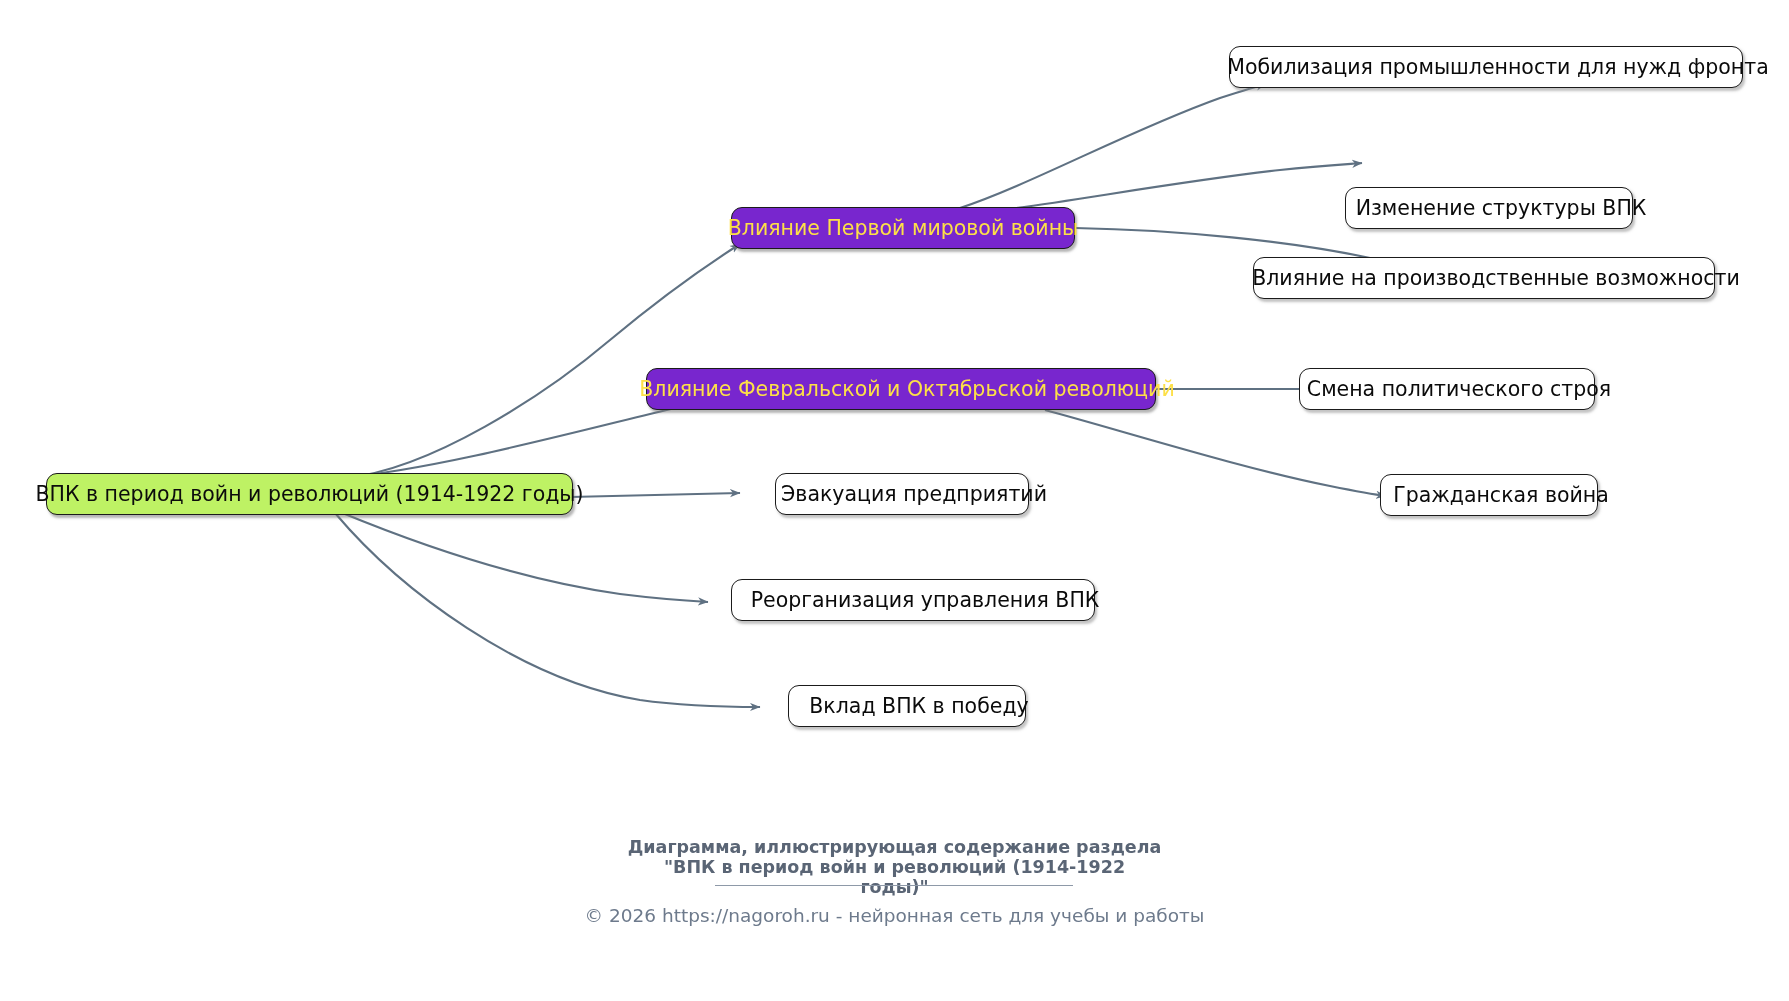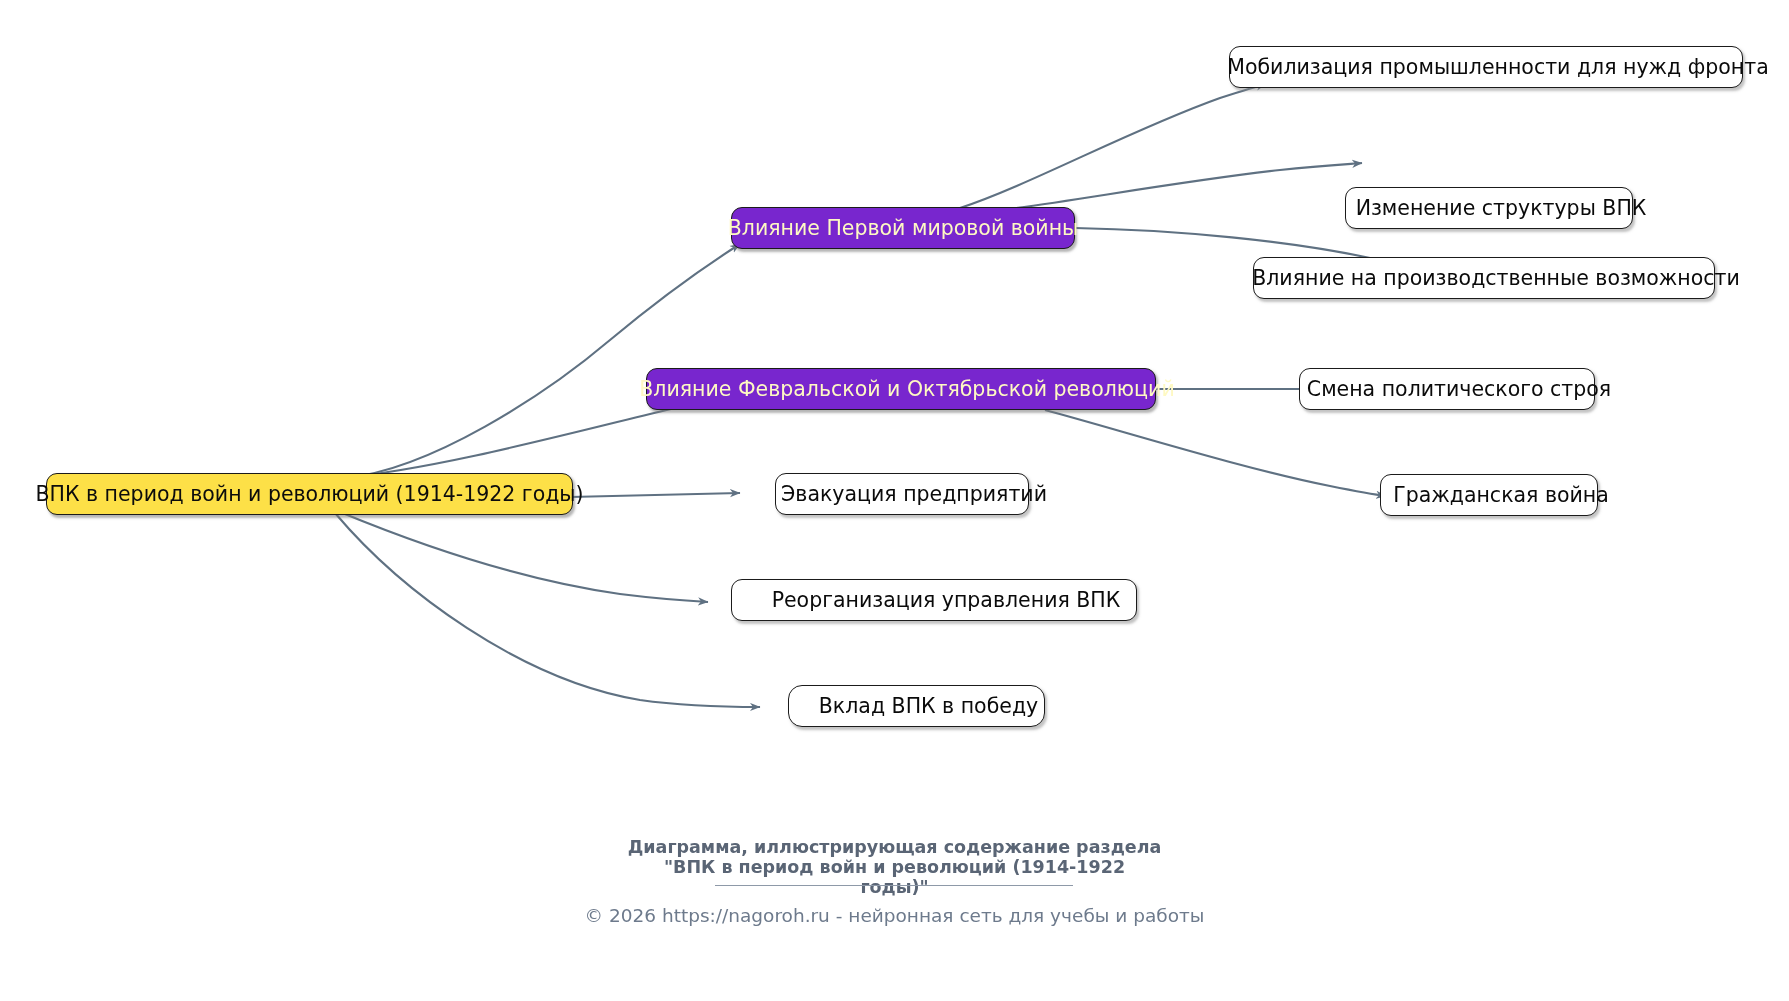--- a/index.html
+++ b/index.html
@@ -37,30 +37,30 @@
     border-radius: 11px;
     white-space: nowrap;
     line-height: 1;
     letter-spacing: 0px;
   }
   .node-label {
     display: block;
     white-space: nowrap;
   }
   .node.root {
-    background: #fde047;
+    background: #bef264;
     border: 1.6px solid #1b1b1b;
     color: #0c0c0c;
     font-size: 20.5px;
     box-shadow: 2px 2.5px 2.5px rgba(120,120,120,0.55);
   }
   .node.branch {
     background: #7826ce;
     border: 1.6px solid #1b1b1b;
-    color: #fef9c3;
+    color: #fde047;
     font-size: 20.5px;
     box-shadow: 2px 2.5px 2.5px rgba(120,120,120,0.55);
   }
   .node.leaf {
     background: #ffffff;
     border: 1.6px solid #1b1b1b;
     color: #0a0a0a;
     font-size: 20.5px;
     box-shadow: 2px 2.5px 2.5px rgba(135,135,135,0.5);
     padding-left: 24px;
@@ -159,25 +159,25 @@
   </div>
 
   <div class="node leaf" style="left:1380px; top:474px; width:218px; height:42px;">
     <span class="node-label">Гражданская война</span>
   </div>
 
   <div class="node leaf" style="left:775px; top:473px; width:254px; height:42px;justify-content:center;">
     <span class="node-label">Эвакуация предприятий</span>
   </div>
 
-  <div class="node leaf" style="left:731px; top:579px; width:406px; height:42px;">
+  <div class="node leaf" style="left:731px; top:579px; width:364px; height:42px;">
     <span class="node-label">Реорганизация управления ВПК</span>
   </div>
 
-  <div class="node leaf" style="left:788px; top:685px; width:257px; height:42px;border-radius:14px;">
+  <div class="node leaf" style="left:788px; top:685px; width:238px; height:42px;">
     <span class="node-label">Вклад ВПК в победу</span>
   </div>
 
   <div class="caption caption-title">
     <span class="ttl-line">Диаграмма, иллюстрирующая содержание раздела</span>
     <span class="ttl-line">"ВПК в период войн и революций (1914-1922</span>
     <span class="ttl-line">годы)"</span>
   </div>
 
   <div class="caption-rule"></div>

